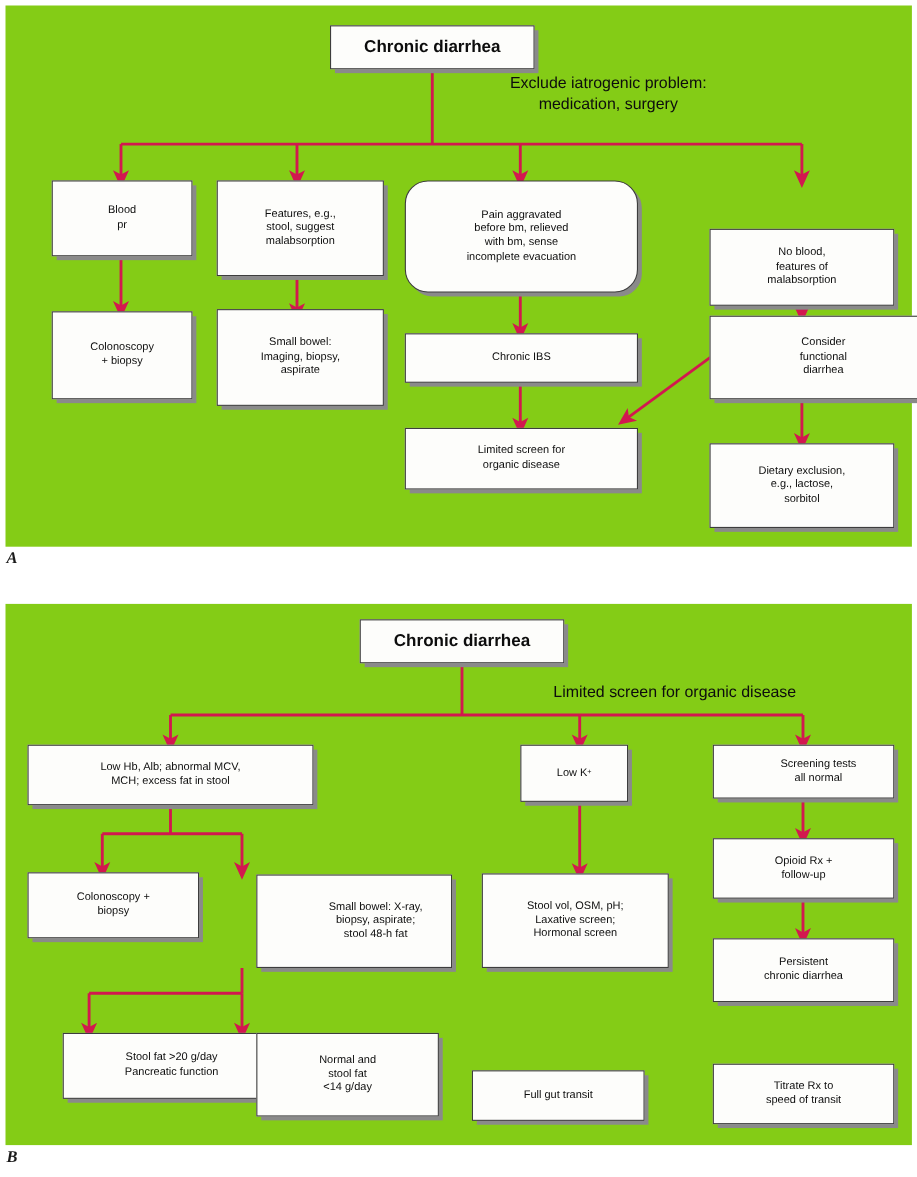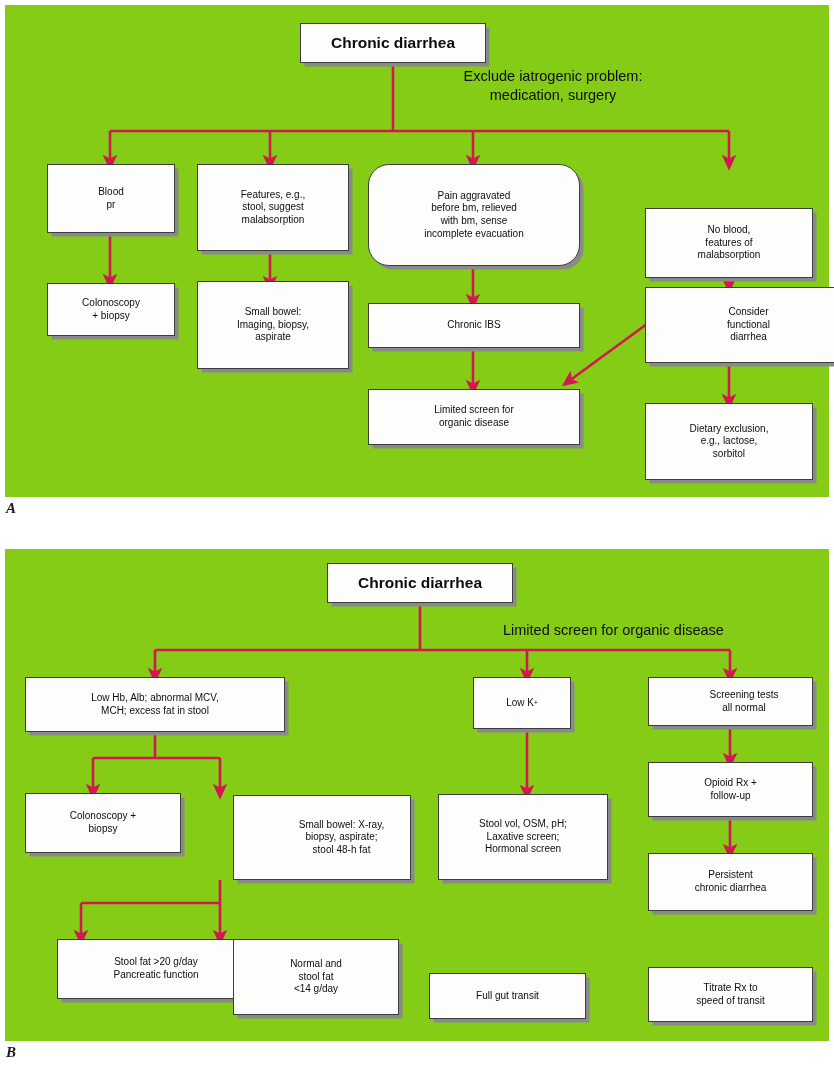--- a/index.html
+++ b/index.html
@@ -117,21 +117,21 @@
   <div class="edge-label" style="left:398px; top:62px; width:300px;">Exclude iatrogenic problem:<br>medication, surgery</div>
 
   <div class="node" style="left:42px; top:159px; width:128px; height:69px;">Blood<br>pr</div>
 
   <div class="node" style="left:192px; top:159px; width:152px; height:87px;">Features, e.g.,<br>stool, suggest<br>malabsorption</div>
 
   <div class="node" style="left:363px; top:159px; width:212px; height:102px;border-radius:21px;">Pain aggravated<br>before bm, relieved<br>with bm, sense<br>incomplete evacuation</div>
 
   <div class="node" style="left:640px; top:159px; width:168px; height:70px;margin-top:44px;">No blood,<br>features of<br>malabsorption</div>
 
-  <div class="node" style="left:42px; top:278px; width:128px; height:53px;">Colonoscopy<br>+ biopsy</div>
+  <div class="node" style="left:42px; top:278px; width:128px; height:80px;">Colonoscopy<br>+ biopsy</div>
 
   <div class="node" style="left:192px; top:276px; width:152px; height:88px;">Small bowel:<br>Imaging, biopsy,<br>aspirate</div>
 
   <div class="node" style="left:363px; top:298px; width:212px; height:45px;">Chronic IBS</div>
 
   <div class="node" style="left:640px; top:282px; width:192px; height:76px;padding-left:20px;">Consider<br>functional<br>diarrhea</div>
 
   <div class="node" style="left:363px; top:384px; width:212px; height:56px;">Limited screen for<br>organic disease</div>
 
   <div class="node" style="left:640px; top:398px; width:168px; height:77px;">Dietary exclusion,<br>e.g., lactose,<br>sorbitol</div>

